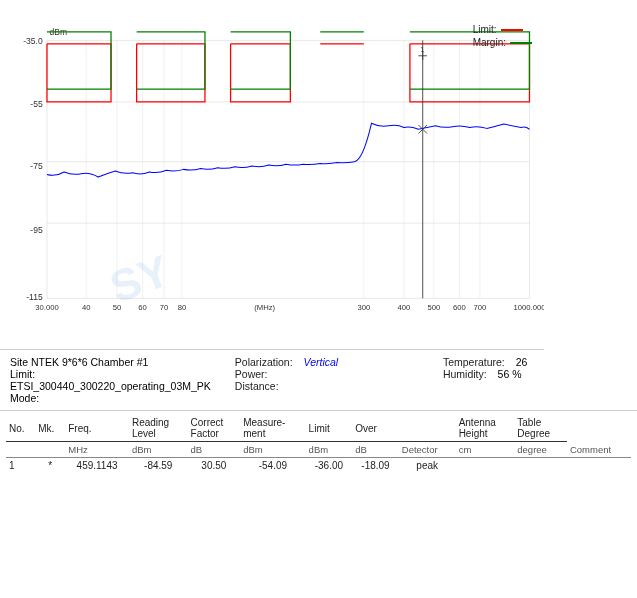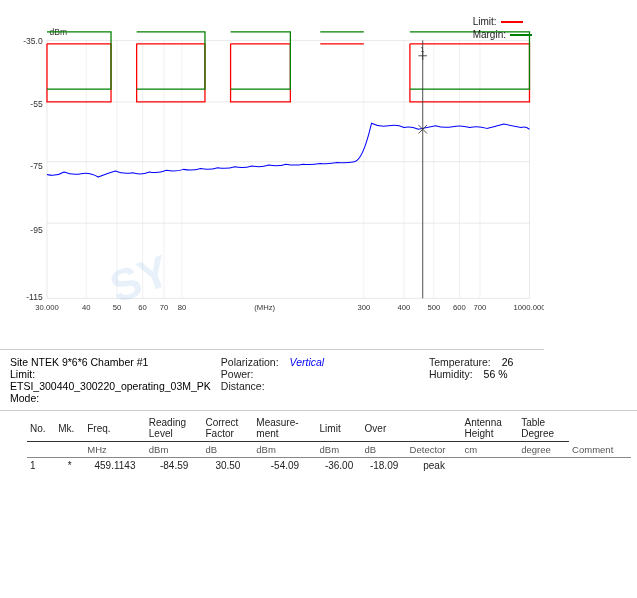--- a/index.html
+++ b/index.html
@@ -25,21 +25,21 @@
     #chart-svg {
       position: absolute;
       top: 0; left: 0;
       width: 100%;
       height: 100%;
     }
 
     
     .legend {
       position: absolute;
-      top: 16px;
+      top: 24px;
       right: 12px;
       font-size: 10px;
     }
     .legend-item {
       display: flex;
       align-items: center;
       gap: 4px;
       margin-bottom: 2px;
     }
     .legend-line {
@@ -47,35 +47,34 @@
       height: 2px;
     }
 
     
     #info-section {
       padding: 6px 10px;
       background: #fff;
       border-bottom: 1px solid #ccc;
       display: grid;
       grid-template-columns: 1fr 1fr 1fr;
-      gap: 2px 10px;
+      gap: 2px 24px;
       font-size: 10.5px;
     }
     .info-row {
       display: flex;
       gap: 4px;
     }
     .info-label { color: #222; white-space: nowrap; }
     .info-value { color: #000; font-weight: normal; }
     .info-value.italic { font-style: italic; color: #00f; font-weight: normal; }
 
     
     #table-section {
       padding: 4px 6px 2px 6px;
-      margin-left: 21px;
     }
 
     table {
       width: 100%;
       border-collapse: collapse;
       font-size: 10px;
     }
 
     table th {
       text-align: left;

